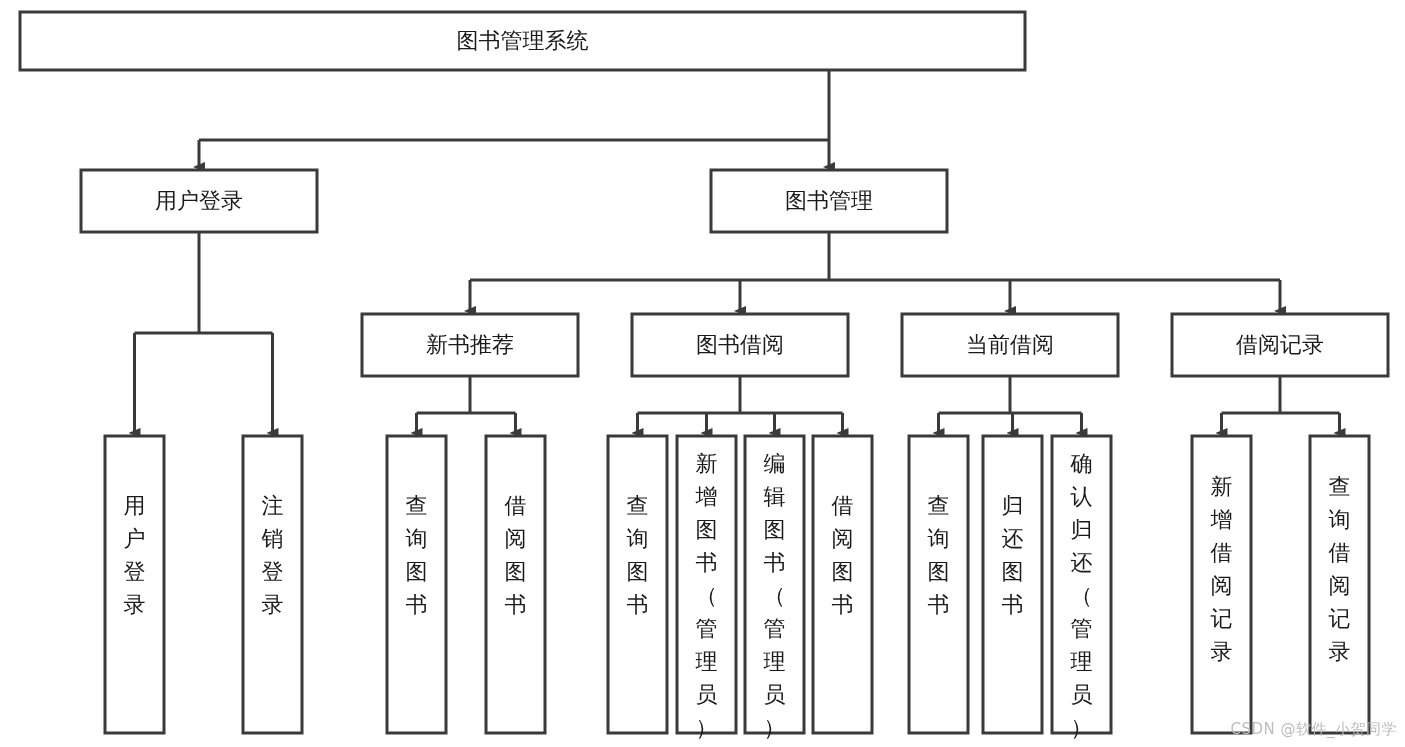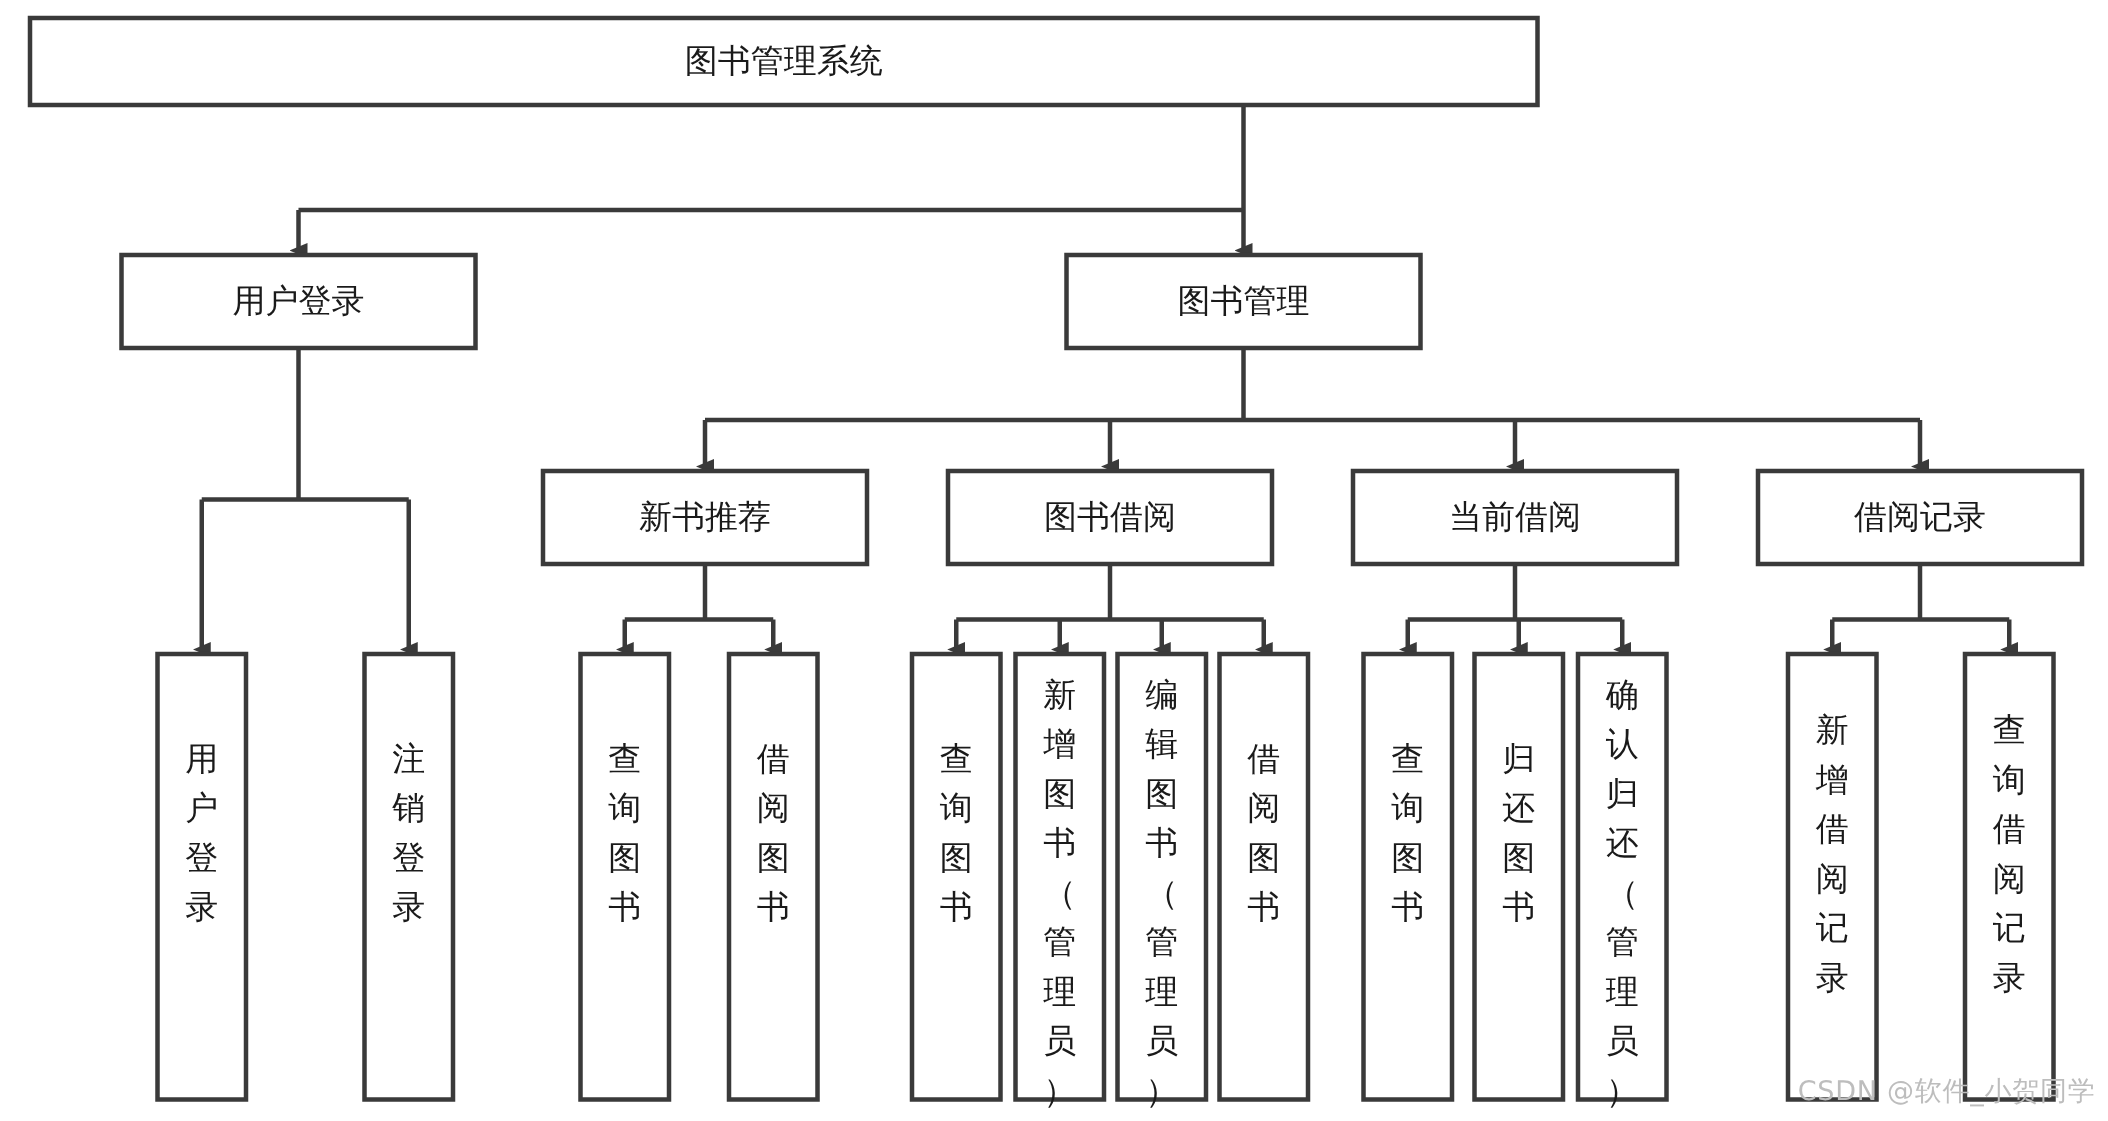--- a/index.html
+++ b/index.html
@@ -57,21 +57,21 @@
     font-family: "DejaVu Sans", "Liberation Sans", sans-serif;
     font-size: 22px;
     fill: #1a1a1a;
     text-anchor: middle;
   }
   .watermark {
     position: absolute;
     right: 8px;
     bottom: 8px;
     font-family: "DejaVu Sans", "Liberation Sans", sans-serif;
-    font-size: 18px;
+    font-size: 15px;
     color: #bdbdbd;
     letter-spacing: 0.5px;
     white-space: nowrap;
     user-select: none;
     text-align: right;
   }
 </style>
 </head>
 <body>
 

